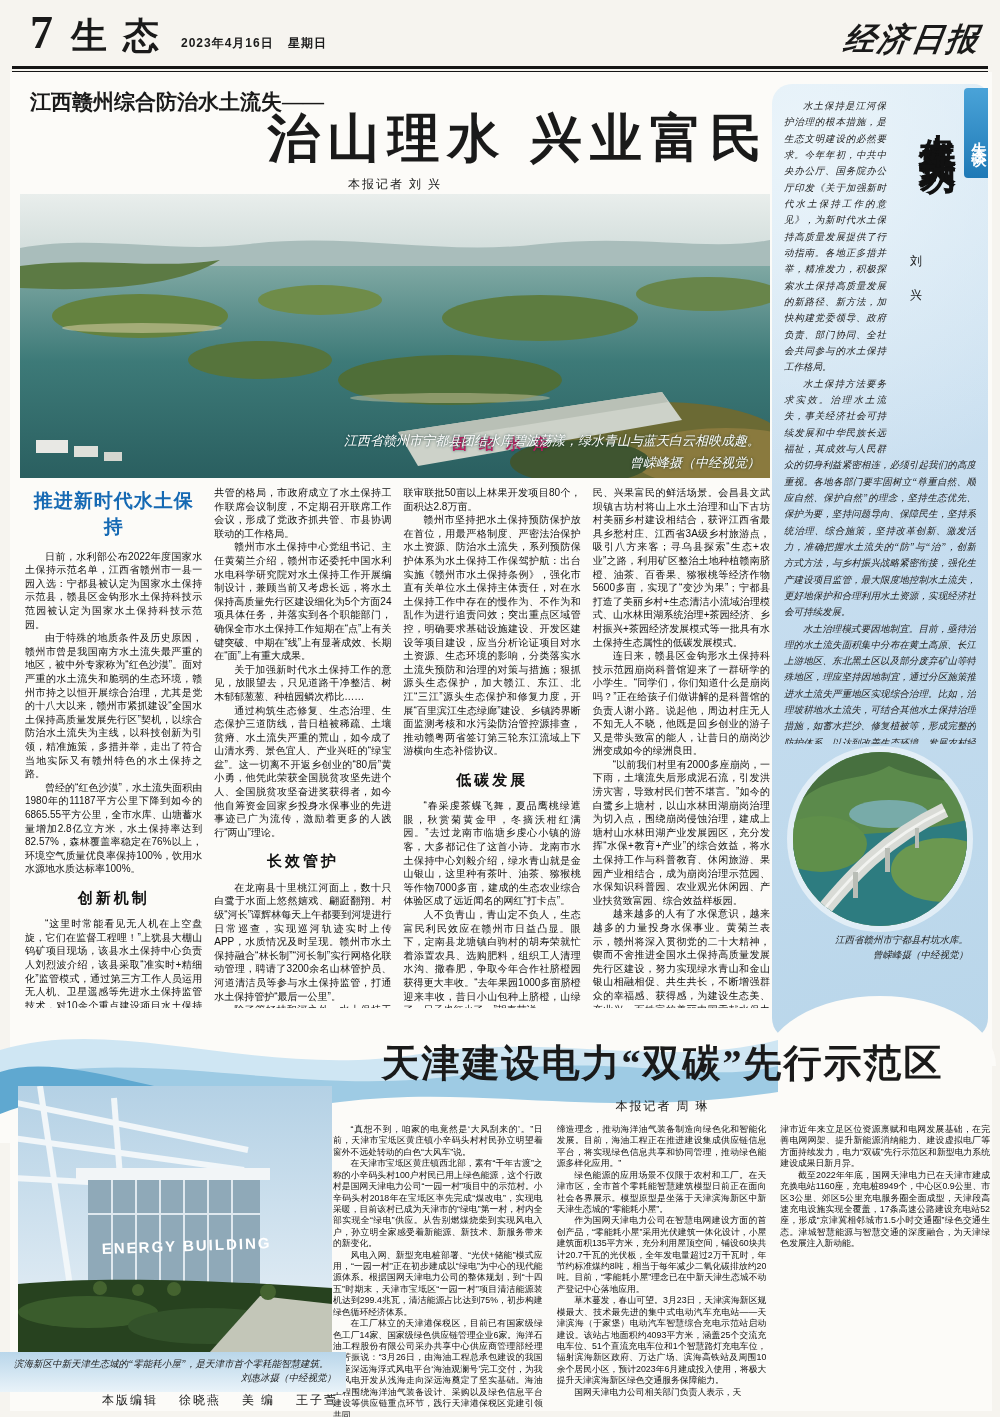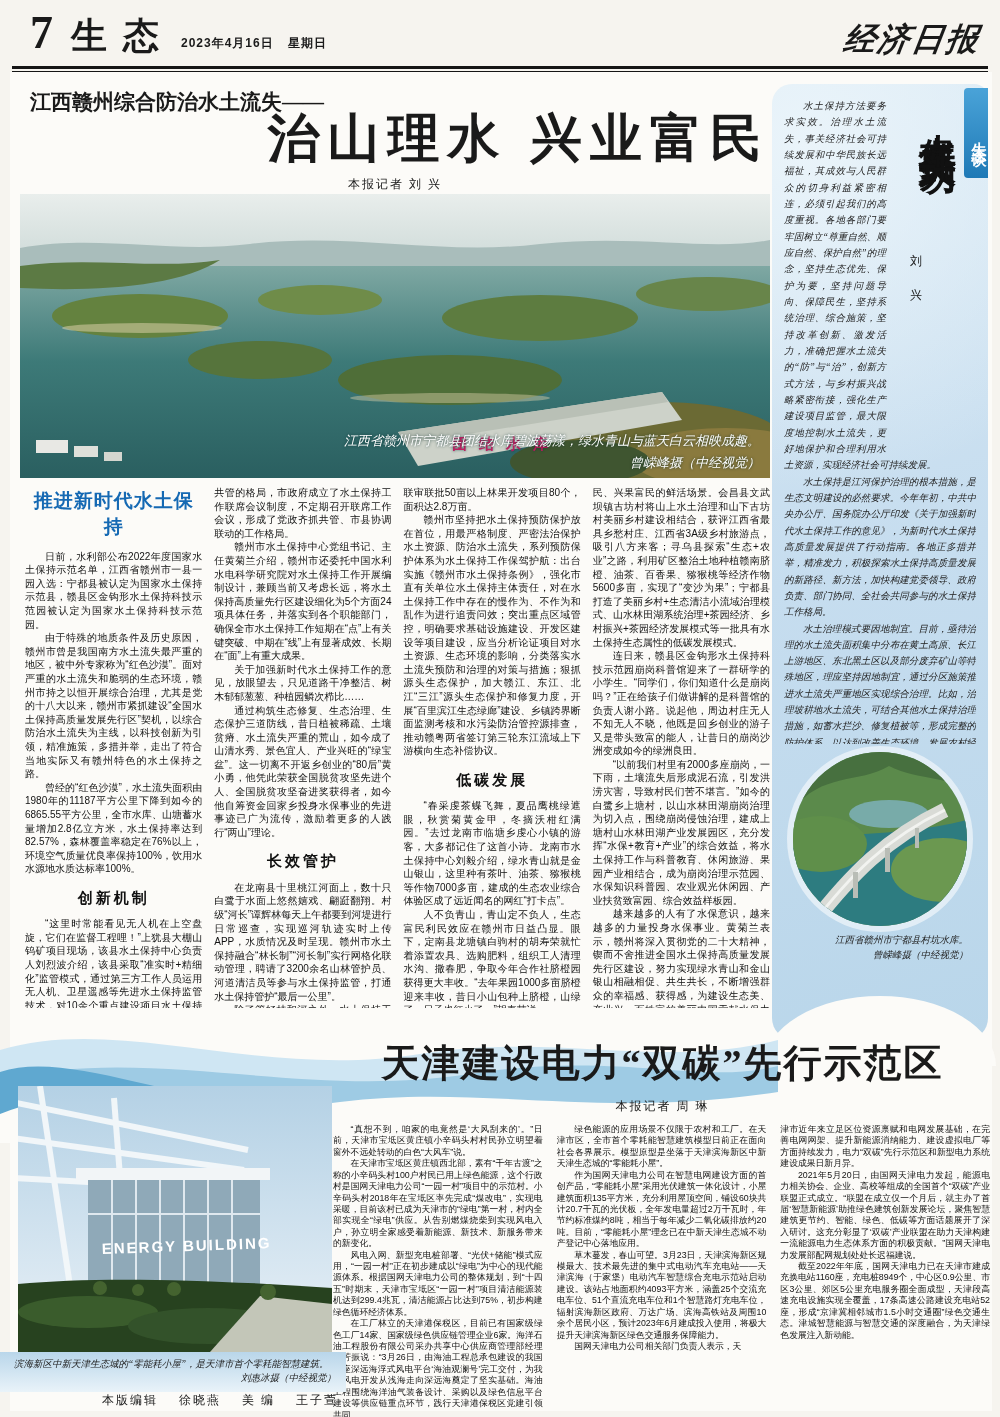--- a/index.html
+++ b/index.html
@@ -199,22 +199,22 @@
   <path d="M0,84 C60,64 150,104 250,116 L250,155 L0,155 Z" fill="#5fa8d0"></path>
   <path d="M0,126 C90,88 200,134 340,114 C480,96 600,132 778,104 L778,155 L0,155 Z" fill="#fcfbf8"></path>
 </svg>
 
 <div class="sidebar">
   <div class="eco-tab">生态谈</div>
   <div class="sb-title">水土保持要久久为功</div>
   <div class="sb-author">刘 兴</div>
   <div class="sb-text">
     <div class="sb-float"></div>
+    <p>水土保持是江河保护治理的根本措施，是生态文明建设的必然要求。今年年初，中共中央办公厅、国务院办公厅印发《关于加强新时代水土保持工作的意见》，为新时代水土保持高质量发展提供了行动指南。各地正多措并举，精准发力，积极探索水土保持高质量发展的新路径、新方法，加快构建党委领导、政府负责、部门协同、全社会共同参与的水土保持工作格局。</p>
     <p>水土保持方法要务求实效。治理水土流失，事关经济社会可持续发展和中华民族长远福祉，其成效与人民群众的切身利益紧密相连，必须引起我们的高度重视。各地各部门要牢固树立“尊重自然、顺应自然、保护自然”的理念，坚持生态优先、保护为要，坚持问题导向、保障民生，坚持系统治理、综合施策，坚持改革创新、激发活力，准确把握水土流失的“防”与“治”，创新方式方法，与乡村振兴战略紧密衔接，强化生产建设项目监管，最大限度地控制水土流失，更好地保护和合理利用水土资源，实现经济社会可持续发展。</p>
-    <p>水土保持是江河保护治理的根本措施，是生态文明建设的必然要求。今年年初，中共中央办公厅、国务院办公厅印发《关于加强新时代水土保持工作的意见》，为新时代水土保持高质量发展提供了行动指南。各地正多措并举，精准发力，积极探索水土保持高质量发展的新路径、新方法，加快构建党委领导、政府负责、部门协同、全社会共同参与的水土保持工作格局。</p>
     <p>水土治理模式要因地制宜。目前，亟待治理的水土流失面积集中分布在黄土高原、长江上游地区、东北黑土区以及部分废弃矿山等特殊地区，理应坚持因地制宜，通过分区施策推进水土流失严重地区实现综合治理。比如，治理坡耕地水土流失，可结合其他水土保持治理措施，如蓄水拦沙、修复植被等，形成完整的防护体系，以达到改善生态环境、发展农村经济的目的；治理废弃稀土矿山，可根据矿区水土流失产生的原因及程度，划分不同功能的治理分区，采取相应的工程措施进行防护，促进生活、生产和生态空间和谐共生；等等。与此同时，要健全水土保持规划体系，加强目标责任考核，加快构建更为完备的监测体系，大力推动水土保持科技创新。</p>
 
   </div>
   <div class="sb-photo">
     <svg width="174" height="174" viewBox="0 0 174 174">
       <rect width="174" height="174" fill="#5b8a4b"></rect>
       <path d="M0,58 C28,20 66,32 96,14 C128,30 156,22 174,42 L174,0 L0,0 Z" fill="#47703f"></path>
       <path d="M0,96 C42,76 92,88 174,68 L174,174 L0,174 Z" fill="#2d7c80"></path>
       <ellipse cx="28" cy="92" rx="46" ry="28" fill="#5f8f4a"></ellipse>
       <ellipse cx="150" cy="118" rx="52" ry="32" fill="#6b9850"></ellipse>
@@ -236,28 +236,28 @@
 <div class="byline-bottom">本报记者 周 琳</div>
 
 <div class="bottom-cols">
   <div class="bcol">
     <p>“真想不到，咱家的电竟然是‘大风刮来的’。”日前，天津市宝坻区黄庄镇小辛码头村村民孙立明望着窗外不远处转动的白色“大风车”说。</p>
     <p>在天津市宝坻区黄庄镇西北部，素有“千年古渡”之称的小辛码头村100户村民已用上绿色能源，这个行政村是国网天津电力公司“一园一村”项目中的示范村。小辛码头村2018年在宝坻区率先完成“煤改电”，实现电采暖，目前该村已成为天津市的“绿电”第一村，村内全部实现全“绿电”供应。从告别燃煤烧柴到实现风电入户，孙立明全家感受着新能源、新技术、新服务带来的新变化。</p>
     <p>风电入网、新型充电桩部署、“光伏+储能”模式应用，“一园一村”正在初步建成以“绿电”为中心的现代能源体系。根据国网天津电力公司的整体规划，到“十四五”时期末，天津市宝坻区“一园一村”项目清洁能源装机达到299.4兆瓦，清洁能源占比达到75%，初步构建绿色循环经济体系。</p>
     <p>在工厂林立的天津港保税区，目前已有国家级绿色工厂14家、国家级绿色供应链管理企业6家。海洋石油工程股份有限公司采办共享中心供应商管理部经理李芳振说：“3月26日，由海油工程总承包建设的我国首座深远海浮式风电平台‘海油观澜号’完工交付，为我国风电开发从浅海走向深远海奠定了坚实基础。海油工程围绕海洋油气装备设计、采购以及绿色信息平台建设等供应链重点环节，践行天津港保税区党建引领共同</p>
   </div>
   <div class="bcol">
+    <p style="text-indent:0;">缔造理念，推动海洋油气装备制造向绿色化和智能化发展。目前，海油工程正在推进建设集成供应链信息平台，将实现绿色信息共享和协同管理，推动绿色能源多样化应用。”</p>
     <p>绿色能源的应用场景不仅限于农村和工厂。在天津市区，全市首个零耗能智慧建筑模型日前正在面向社会各界展示。模型原型是坐落于天津滨海新区中新天津生态城的“零能耗小屋”。</p>
     <p>作为国网天津电力公司在智慧电网建设方面的首创产品，“零能耗小屋”采用光伏建筑一体化设计，小屋建筑面积135平方米，充分利用屋顶空间，铺设60块共计20.7千瓦的光伏板，全年发电量超过2万千瓦时，年节约标准煤约8吨，相当于每年减少二氧化碳排放约20吨。目前，“零能耗小屋”理念已在中新天津生态城不动产登记中心落地应用。</p>
     <p>草木蔓发，春山可望。3月23日，天津滨海新区规模最大、技术最先进的集中式电动汽车充电站——天津滨海（于家堡）电动汽车智慧综合充电示范站启动建设。该站占地面积约4093平方米，涵盖25个交流充电车位、51个直流充电车位和1个智慧路灯充电车位，辐射滨海新区政府、万达广场、滨海高铁站及周围10余个居民小区，预计2023年6月建成投入使用，将极大提升天津滨海新区绿色交通服务保障能力。</p>
     <p>国网天津电力公司相关部门负责人表示，天</p>
   </div>
   <div class="bcol">
     <p style="text-indent:0;">津市近年来立足区位资源禀赋和电网发展基础，在完善电网网架、提升新能源消纳能力、建设虚拟电厂等方面持续发力，电力“双碳”先行示范区和新型电力系统建设成果日新月异。</p>
-    <p>2021年5月20日，由国网天津电力发起，能源电力相关协会、企业、高校等组成的全国首个“双碳”产业联盟正式成立。“联盟在成立仅一个月后，就主办了首届‘智慧新能源’助推绿色建筑创新发展论坛，聚焦智慧建筑更节约、智能、绿色、低碳等方面话题展开了深入研讨。这充分彰显了‘双碳’产业联盟在助力天津构建一流能源电力生态体系方面的积极贡献。”国网天津电力发展部配网规划处处长迟福建说。</p>
     <p>截至2022年年底，国网天津电力已在天津市建成充换电站1160座，充电桩8949个，中心区0.9公里、市区3公里、郊区5公里充电服务圈全面成型，天津段高速充电设施实现全覆盖，17条高速公路建设充电站52座，形成“京津冀相邻城市1.5小时交通圈”绿色交通生态。津城智慧能源与智慧交通的深度融合，为天津绿色发展注入新动能。</p>
   </div>
 </div>
 
 <div class="photo-building">
   <svg width="314" height="266" viewBox="0 0 314 266">
     <defs>
       <linearGradient id="sky2" x1="0" y1="0" x2="0" y2="1">
         <stop offset="0" stop-color="#b4d1e5"></stop>
           <stop offset="1" stop-color="#e9f1f7"></stop>

